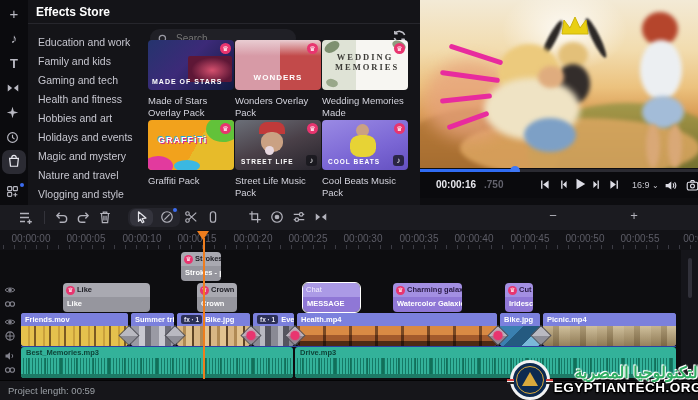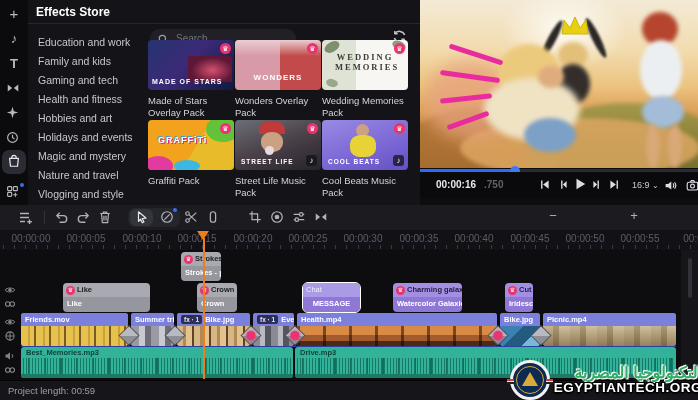--- a/index.html
+++ b/index.html
@@ -55,21 +55,21 @@
   #tracks{left:0;top:250px;width:698px;height:130px;background:#0d0d10;}
   .th-ic{position:absolute;left:4px;width:12px;height:12px;color:#82828c;}
   
   .clip{position:absolute;border-radius:4px;overflow:hidden;font-size:7.5px;line-height:14px;white-space:nowrap;}
   .clip .hd{height:14px;padding:0 3px;display:flex;align-items:center;gap:2px;overflow:hidden;}
   .clip .bd{height:15px;padding:0 4px;overflow:hidden;font-weight:bold;}
   .gray .hd{background:#a9a9b1;color:#1d1d24;font-weight:bold;}
   .gray .bd{background:#96969e;color:#fdfdfd;}
   .purple .hd{background:#a38fe2;color:#2a1a46;font-weight:bold;}
   .purple .bd{background:#8f77d6;color:#fff;}
-  .selected{outline:1.5px solid #fff;border-radius:5px;text-align:center;}
+  .selected{outline:1.5px solid #fff;border-radius:5px;}
   .selected .hd{background:#ab9ae6;color:#f2eeff;font-weight:normal;}
   .cbadge{flex:0 0 auto;width:9px;height:9px;border-radius:50%;background:#e8356f;color:#fff;font-size:6px;line-height:9px;text-align:center;font-weight:normal;}
   .vclip{position:absolute;top:313px;height:33px;border-radius:3px;overflow:hidden;background:#7b80dd;}
   .vclip .vh{height:13px;background:#7b80dd;color:#fff;font-size:7.5px;font-weight:bold;line-height:13px;padding:0 4px;display:flex;gap:3px;align-items:center;white-space:nowrap;overflow:hidden;}
   .fxpill{flex:0 0 auto;background:#2b2f56;border-radius:2px;padding:0 3px;font-size:6.5px;line-height:9px;height:9px;font-weight:bold;color:#e6e6f2;}
   .vthumb{height:20px;}
   .diamond{position:absolute;top:328px;width:13px;height:13px;background:linear-gradient(135deg,#b9b9c1 0 50%,#8e8e97 50% 100%);transform:translateX(-50%) rotate(45deg);border:1px solid #55555d;}
   .tbadge{position:absolute;top:331px;width:9px;height:9px;border-radius:50%;background:#e8356f;transform:translateX(-50%);box-shadow:0 0 3px #e8356f;z-index:4;}
   .aclip{position:absolute;top:347px;height:31px;background:#33b29a;border-radius:3px;overflow:hidden;}
   .aclip .ah{height:11px;color:#0e4237;font-size:7.5px;font-weight:bold;line-height:11px;padding:0 5px;}
@@ -186,21 +186,21 @@
       <div class="pk-name">Wonders Overlay Pack</div>
     </div>
     <div class="pack" style="left:294px;top:40px;">
       <div class="thumb" style="background:linear-gradient(90deg,#dfe3d6 0 40%,#f7f6f2 40% 100%);">
         <div style="position:absolute;left:2px;top:2px;width:16px;height:10px;border-radius:50%;background:#7e9070;transform:rotate(-30deg);"></div>
         <div style="position:absolute;right:2px;top:1px;width:14px;height:9px;border-radius:50%;background:#8d9d7e;transform:rotate(25deg);"></div>
         <div style="position:absolute;left:4px;bottom:3px;width:12px;height:8px;border-radius:50%;background:#99a88a;transform:rotate(15deg);"></div>
         <span class="tt" style="left:50%;transform:translateX(-50%);top:12px;width:60px;text-align:center;font-size:8.5px;color:#3b3a36;font-family:'Liberation Serif',serif;letter-spacing:2px;">WEDDING MEMORIES</span>
         <span class="pk-badge">♛</span>
       </div>
-      <div class="pk-name">Wedding Memories Pack</div>
+      <div class="pk-name">Wedding Memories Made</div>
     </div>
 
     <div class="pack" style="left:120px;top:120px;">
       <div class="thumb" style="background:linear-gradient(120deg,#f2a21c 0 55%,#e7bb2a 55% 100%);">
         <div style="position:absolute;right:-6px;top:-4px;width:34px;height:26px;border-radius:50%;background:#62c23a;"></div>
         <div style="position:absolute;left:-5px;bottom:-6px;width:30px;height:20px;border-radius:50%;background:#e23a9e;"></div>
         <div style="position:absolute;left:26px;bottom:-2px;width:26px;height:12px;border-radius:50%;background:#3ab8e2;"></div>
         <span class="tt" style="left:10px;top:15px;font-size:9px;text-shadow:1px 1px 0 #d42a8c,-1px -1px 0 #2aa8d4;">GRAFFiTi</span>
         <span class="pk-badge">♛</span>
       </div>

